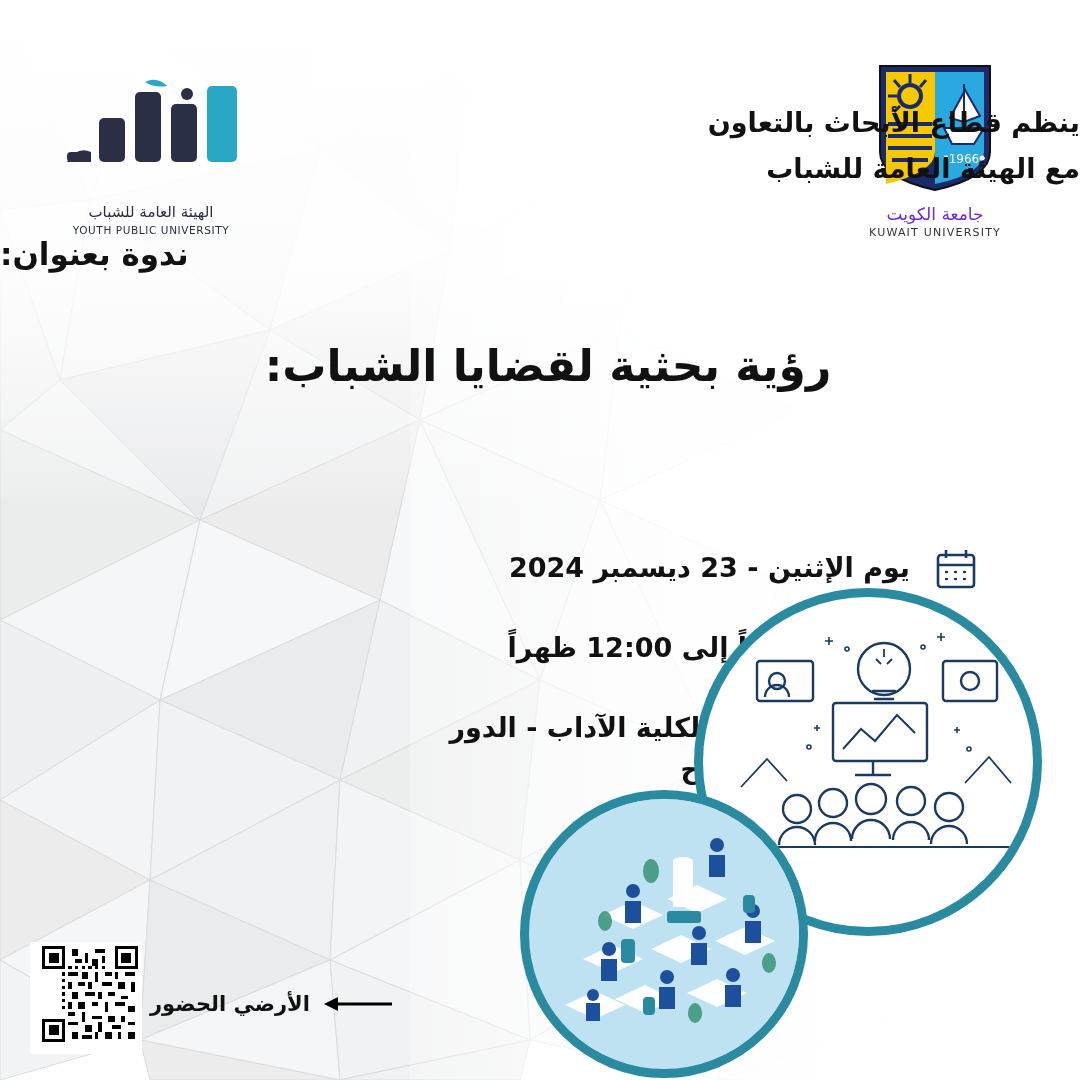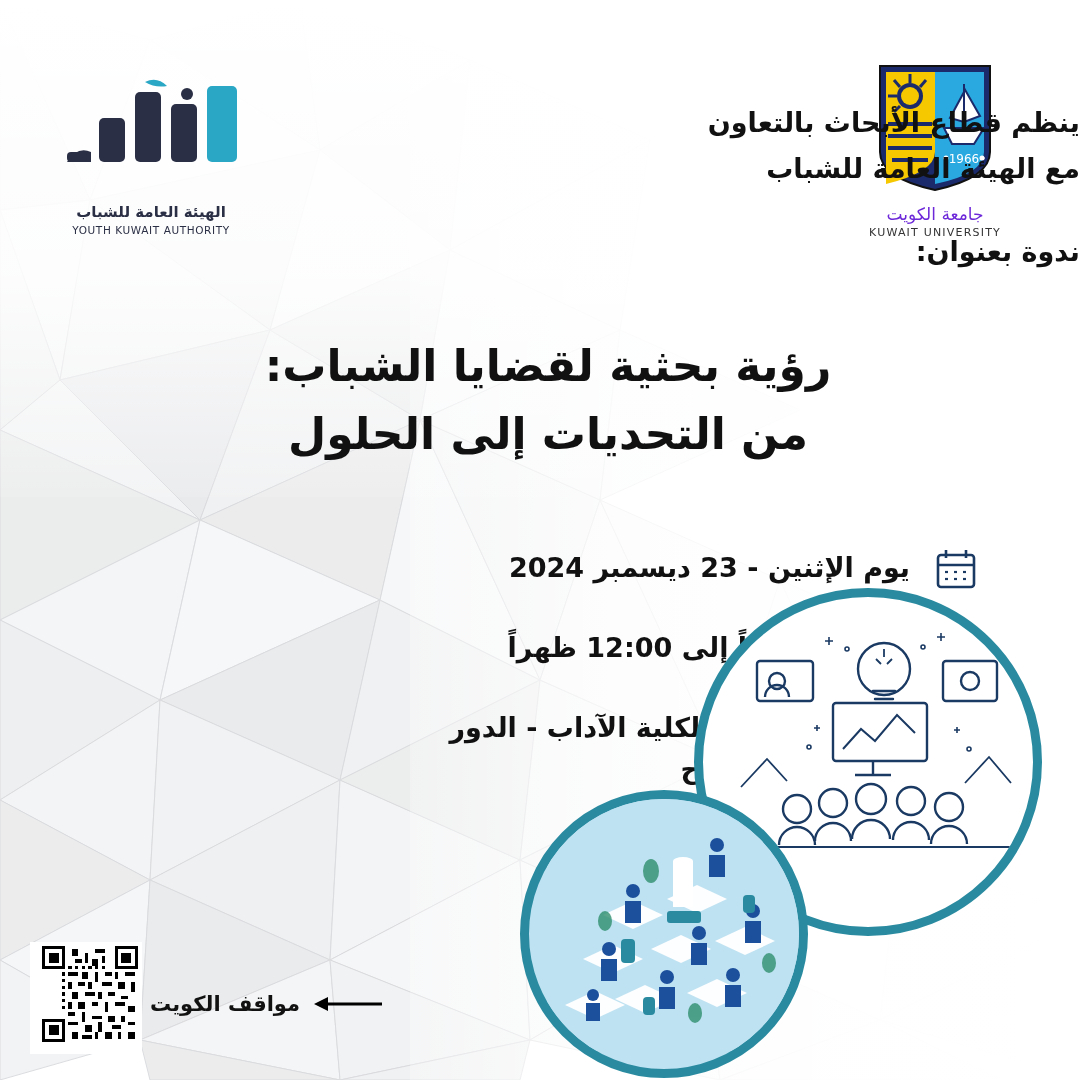--- a/index.html
+++ b/index.html
@@ -50,21 +50,21 @@
     position: absolute;
     top: 78px;
     left: 46px;
     width: 210px;
     height: 190px;
     text-align: center;
   }
   .logo-youth .ar {
     margin-top: 16px;
     font-size: 15px;
-    font-weight: bold;
+    font-weight: normal;
     color: #2b2f45;
   }
   .logo-youth .en {
     margin-top: 3px;
     font-size: 10.5px;
     letter-spacing: 0.6px;
     color: #2b2f45;
   }
 
   .logo-ku {
@@ -100,22 +100,22 @@
     left: 0; right: 0;
     font-size: 27px;
     line-height: 1.7;
     font-weight: 600;
     color: #111;
   }
   .subtitle-label {
     position: absolute;
     top: 236px;
     left: 0; right: 0;
-    text-align: right;
-    font-size: 27px;
+    text-align: left;
+    font-size: 31px;
     font-weight: 600;
     color: #111;
   }
   .title {
     position: absolute;
     top: 332px;
     left: 16px; right: 0;
     text-align: center;
     font-size: 44px;
     font-weight: bold;
@@ -285,21 +285,21 @@
         <rect x="148" y="8" width="30" height="76" rx="5" fill="#2aa7c4"></rect>
         <rect x="112" y="26" width="26" height="58" rx="5" fill="#2b2f45"></rect>
         <rect x="76" y="14" width="26" height="70" rx="5" fill="#2b2f45"></rect>
         <rect x="40" y="40" width="26" height="44" rx="5" fill="#2b2f45"></rect>
         <path d="M8 84 q10 -16 24 -10 l0 10 z" fill="#2b2f45"></path>
         <rect x="8" y="74" width="20" height="10" rx="4" fill="#2b2f45"></rect>
         <path d="M86 4 q12 -6 22 4 q-12 2 -22 -4 z" fill="#2aa7c4"></path>
         <circle cx="128" cy="16" r="6" fill="#2b2f45"></circle>
       </svg>
       <div class="ar">الهيئة العامة للشباب</div>
-      <div class="en">YOUTH KUWAIT AUTHORITY</div>
+      <div class="en">YOUTH PUBLIC UNIVERSITY</div>
     </div>
 
     <div class="logo-ku">
       <div class="crest">
         <svg width="118" height="132" viewBox="0 0 118 132">
           <path d="M4 4 h110 v86 q0 26 -55 38 q-55 -12 -55 -38 z" fill="#1b2a6b" stroke="#111" stroke-width="2"></path>
           <path d="M10 10 h49 v80 q0 20 -49 32 z" fill="#f5c800"></path>
           <path d="M59 10 h49 v80 q0 22 -49 32 z" fill="#29a9e0"></path>
           <g fill="#1b2a6b">
             <circle cx="34" cy="34" r="13"></circle>
@@ -339,21 +339,20 @@
 
     <div class="organizer">
       <div>ينظم قطاع الأبحاث بالتعاون</div>
       <div>مع الهيئة العامة للشباب</div>
     </div>
 
     <div class="subtitle-label">ندوة بعنوان:</div>
 
     <div class="title">
       <div>رؤية بحثية لقضايا الشباب:</div>
-      <div>من التحديات إلى الحلول</div>
     </div>
 
     <div class="details">
 
       <div class="detail-row">
         <span class="detail-icon">
           <svg width="46" height="46" viewBox="0 0 46 46" fill="none" stroke="#1b3a63" stroke-width="2.6">
             <rect x="5" y="9" width="36" height="32" rx="3"></rect>
             <line x1="5" y1="19" x2="41" y2="19"></line>
             <line x1="13" y1="4" x2="13" y2="12"></line>
@@ -582,21 +581,21 @@
             <rect x="12" y="27" width="3" height="1"></rect>
           <rect x="16" y="26" width="1" height="2"></rect>
             <rect x="19" y="26" width="2" height="2"></rect>
           <rect x="23" y="26" width="1" height="2"></rect>
             <rect x="26" y="26" width="2" height="2"></rect>
         </g>
       </svg>
     </div>
 
     <div class="parking">
-      <span class="parking-label">مواقف الكويت</span>
+      <span class="parking-label">الأرضي الحضور</span>
       <svg class="arrow-left" width="70" height="22" viewBox="0 0 70 22">
         <line x1="68" y1="11" x2="10" y2="11" stroke="#000000" stroke-width="3"></line>
         <polygon points="0,11 14,4 14,18" fill="#000000"></polygon>
       </svg>
     </div>
 
   </div>
 </div>
 
 </body></html>

